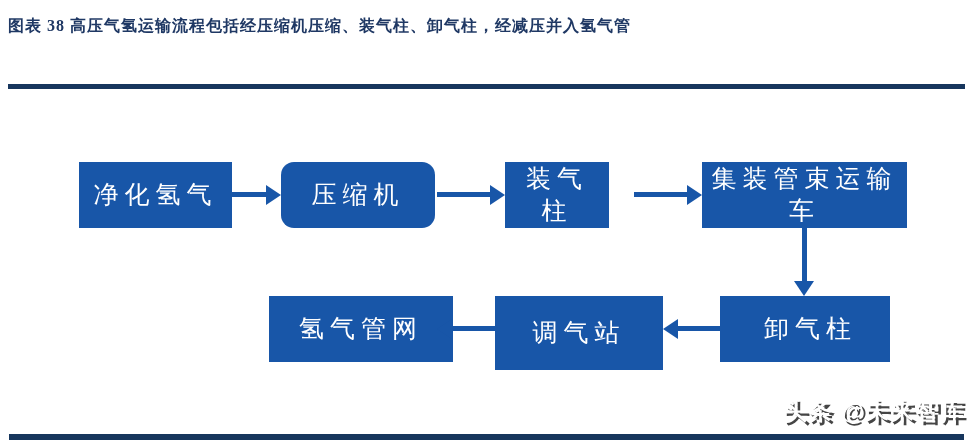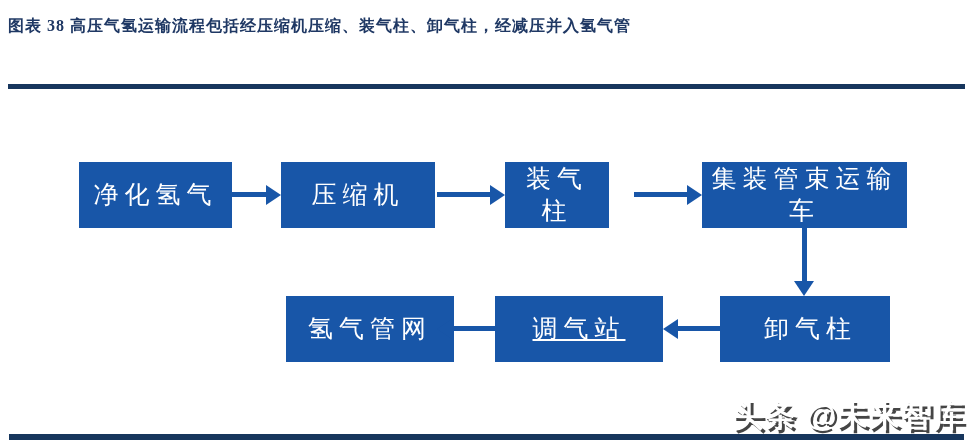--- a/index.html
+++ b/index.html
@@ -36,43 +36,43 @@
     background:var(--blue);
     color:#ffffff;
     display:flex;align-items:center;justify-content:center;
     text-align:center;
     font-size:25px;
     letter-spacing:6px;
     line-height:32px;
     padding:0 8px;
   }
   .n1{left:50px;top:162px;width:153px;height:66px;margin-left:29px;}
-  .n2{left:281px;top:162px;width:154px;height:66px;}
+  .n2{left:281px;top:162px;width:154px;height:66px;border-radius:13px;}
   .n3{left:505px;top:162px;width:104px;height:66px;}
   .n4{left:702px;top:162px;width:205px;height:66px;}
   .n5{left:720px;top:296px;width:170px;height:66px;padding-left:19px;}
-  .n6{left:495px;top:296px;width:168px;height:66px;text-decoration:underline;}
-  .n7{left:286px;top:296px;width:168px;height:66px;}
+  .n6{left:495px;top:296px;width:168px;height:74px;}
+  .n7{left:269px;top:296px;width:184px;height:66px;}
   .shaft-h{position:absolute;height:5px;background:var(--blue);}
   .shaft-v{position:absolute;width:5px;background:var(--blue);}
   .head-r{position:absolute;width:0;height:0;
     border-top:10px solid transparent;border-bottom:10px solid transparent;
     border-left:15px solid var(--blue);}
   .head-l{position:absolute;width:0;height:0;
     border-top:10px solid transparent;border-bottom:10px solid transparent;
     border-right:15px solid var(--blue);}
   .head-d{position:absolute;width:0;height:0;
     border-left:10px solid transparent;border-right:10px solid transparent;
     border-top:15px solid var(--blue);}
   
   .watermark{
     position:absolute;right:8px;top:395px;
     font-family:"Liberation Sans","DejaVu Sans",sans-serif;
     font-weight:bold;
-    font-size:31px;
+    font-size:24px;
     letter-spacing:1px;
     color:#ffffff;
     text-shadow:3px 3px 0 #454545;
   }
   .bottom-rule{
     position:absolute;left:9px;top:434px;width:955px;height:6px;
     background:var(--rule);
   }
 </style>
 </head>

